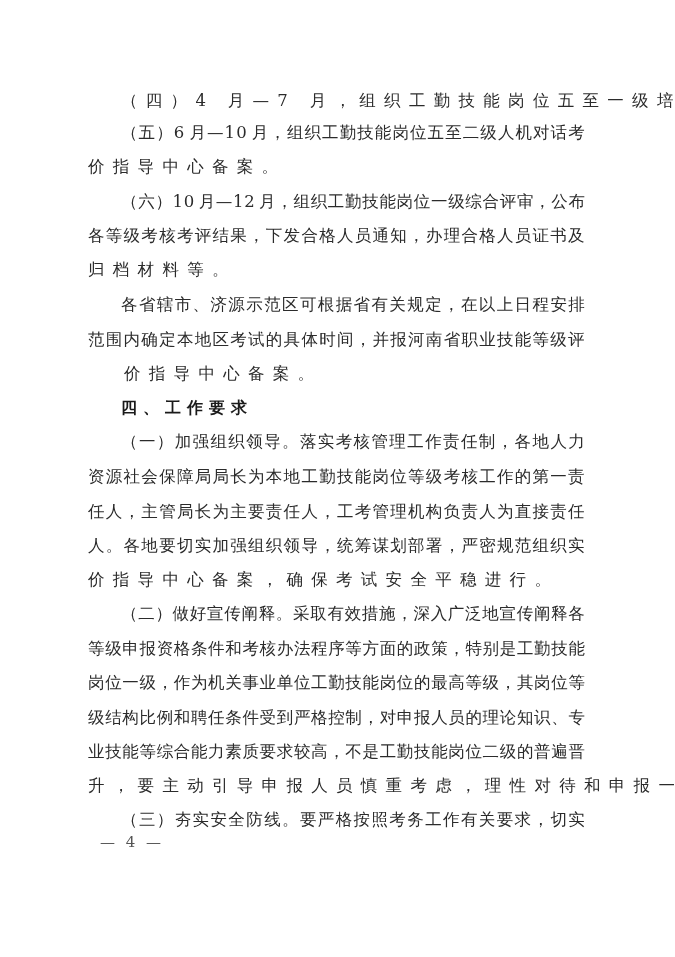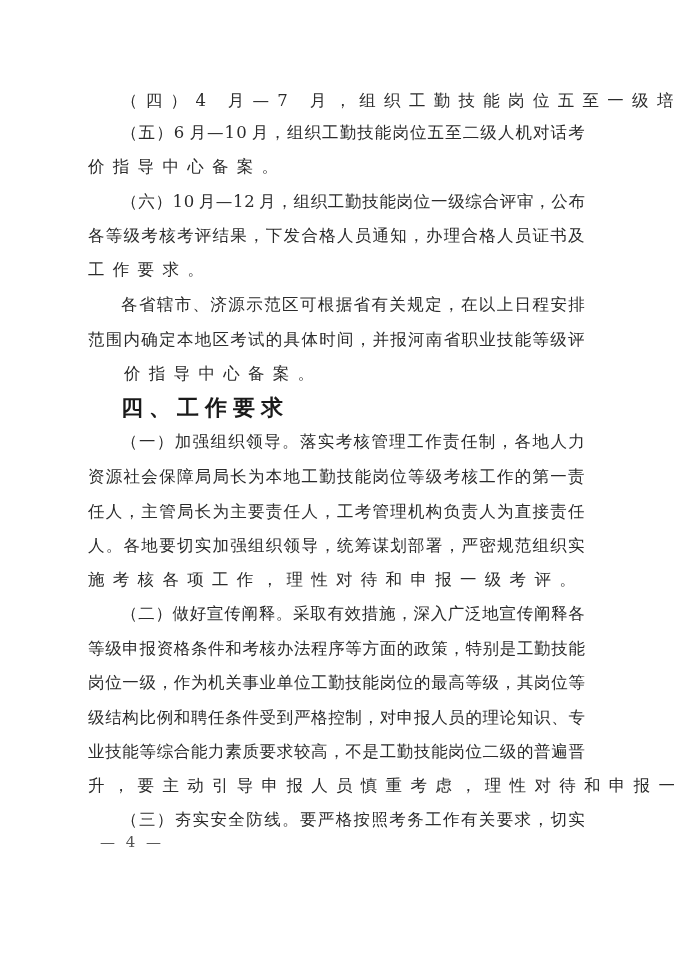--- a/index.html
+++ b/index.html
@@ -45,21 +45,21 @@
   .line.indent.last {
     letter-spacing: 8.3px;
   }
   .heading {
     position: absolute;
     left: 121px;
     height: 24px;
     line-height: 24px;
     font-family: "DejaVu Sans", "Liberation Sans", sans-serif;
     font-weight: bold;
-    font-size: 22px;
+    font-size: 16px;
     color: #1a1a1a;
     letter-spacing: 6px;
     white-space: nowrap;
   }
   .page-number {
     position: absolute;
     left: 100px;
     top: 831px;
     height: 22px;
     line-height: 22px;
@@ -163,21 +163,21 @@
         <span>办</span>
         <span>理</span>
         <span>合</span>
         <span>格</span>
         <span>人</span>
         <span>员</span>
         <span>证</span>
         <span>书</span>
         <span>及</span>
       </div>
-      <div class="line last" style="top: 258px;">工作要求。</div>
+      <div class="line last" style="top: 258px;">归档材料等。</div>
       <div class="line indent" style="top: 293px; display: flex; justify-content: space-between;">
         <span>各</span>
         <span>省</span>
         <span>辖</span>
         <span>市</span>
         <span>、</span>
         <span>济</span>
         <span>源</span>
         <span>示</span>
         <span>范</span>
@@ -341,21 +341,21 @@
         <span>署</span>
         <span>，</span>
         <span>严</span>
         <span>密</span>
         <span>规</span>
         <span>范</span>
         <span>组</span>
         <span>织</span>
         <span>实</span>
       </div>
-      <div class="line last" style="top: 568px;">施考核各项工作，理性对待和申报一级考评。</div>
+      <div class="line last" style="top: 568px;">价指导中心备案，确保考试安全平稳进行。</div>
       <div class="line indent" style="top: 602px; display: flex; justify-content: space-between;">
         <span>（</span>
         <span>二</span>
         <span>）</span>
         <span>做</span>
         <span>好</span>
         <span>宣</span>
         <span>传</span>
         <span>阐</span>
         <span>释</span>

